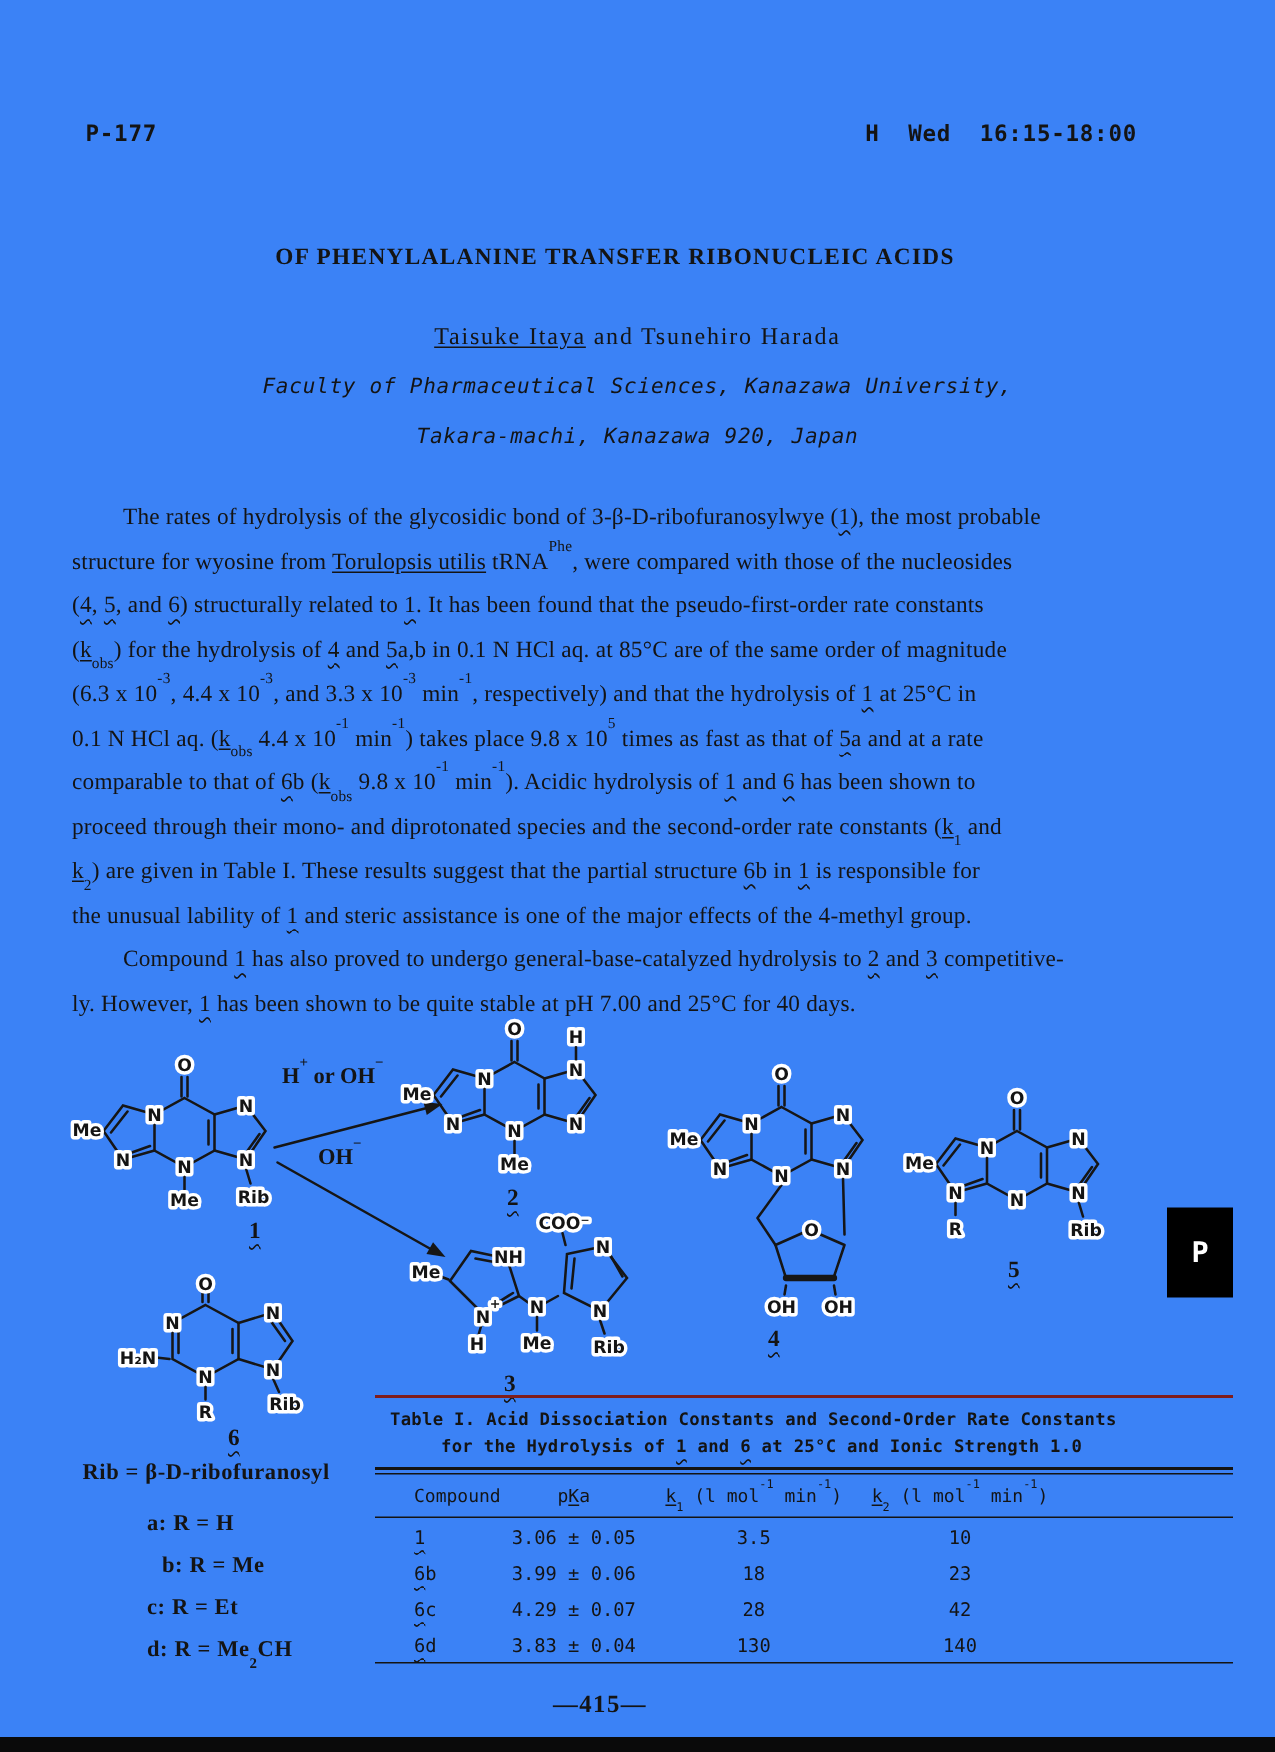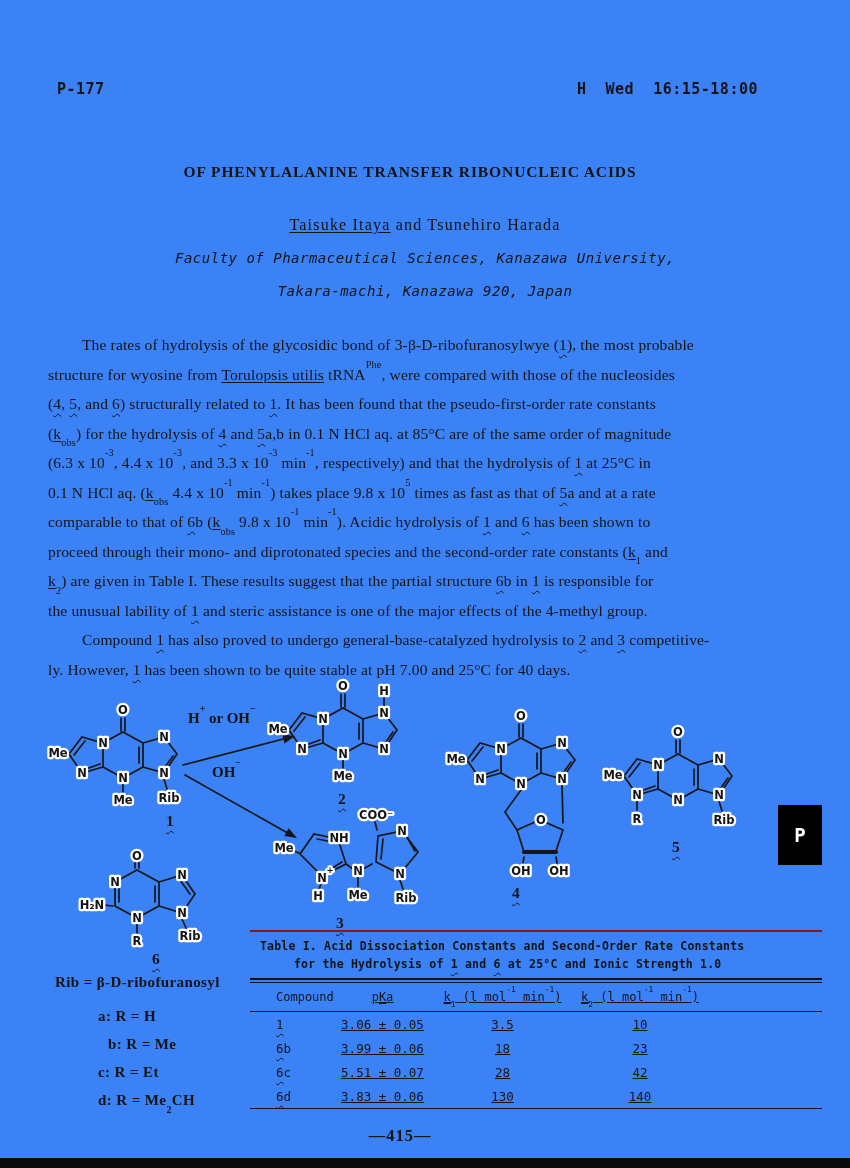--- a/index.html
+++ b/index.html
@@ -36,21 +36,21 @@
   .tbl{left:250px;top:930px;width:572px;border-top:2px solid #7f1d1d;
        font-family:"DejaVu Sans Mono",monospace;color:#141414;}
   .tbl-title{font-size:11.5px;font-weight:bold;white-space:pre;padding:7px 0 0 10px;letter-spacing:.2px;}
   .tbl-title2{font-size:11.5px;font-weight:bold;white-space:pre;padding:4px 0 7px 44px;letter-spacing:.2px;}
   .dbl-rule{height:2px;border-top:2px solid #141414;border-bottom:1.5px solid #141414;}
   .rule{border-top:1.5px solid #141414;}
   .tbl-grid{display:grid;grid-template-columns:80px 105px 135px 140px 1fr;align-items:center;}
   .tbl-head{height:28px;font-size:12px;}
   .tbl-row{height:24px;font-size:12.5px;}
   .c0{padding-left:26px;}
-  .c1,.c2,.c3{text-align:center;text-decoration:underline;}
+  .c1,.c2,.c3{text-align:center;}
   .tbl-bottom{border-top:1.5px solid #141414;height:0;}
   
   .pagenum{left:320px;top:1126px;width:160px;text-align:center;font-weight:bold;font-size:16.5px;letter-spacing:1px;}
   .side-tab{left:778px;top:805px;width:44px;height:60px;background:#000;color:#fff;display:flex;
             align-items:center;justify-content:center;font-family:"DejaVu Sans Mono",monospace;font-size:19px;font-weight:bold;}
   .bottom-bar{left:0;top:1158px;width:850px;height:10px;background:#0a0a0a;}
 </style>
 </head>
 <body>
 
@@ -244,27 +244,27 @@
       <span class="c3">10</span>
     </div>
     <div class="tbl-grid tbl-row">
       <span class="c0"><span class="cn">6</span><span>b</span></span>
       <span class="c1">3.99 ± 0.06</span>
       <span class="c2">18</span>
       <span class="c3">23</span>
     </div>
     <div class="tbl-grid tbl-row">
       <span class="c0"><span class="cn">6</span><span>c</span></span>
-      <span class="c1">5.51 ± 0.07</span>
+      <span class="c1">4.29 ± 0.07</span>
       <span class="c2">28</span>
       <span class="c3">42</span>
     </div>
     <div class="tbl-grid tbl-row">
       <span class="c0"><span class="cn">6</span><span>d</span></span>
-      <span class="c1">3.83 ± 0.06</span>
+      <span class="c1">3.83 ± 0.04</span>
       <span class="c2">130</span>
       <span class="c3">140</span>
     </div>
     <div class="tbl-bottom"></div>
   </div>
 
   <div class="abs side-tab">P</div>
   <div class="abs pagenum">—415—</div>
   <div class="abs bottom-bar"></div>
 

